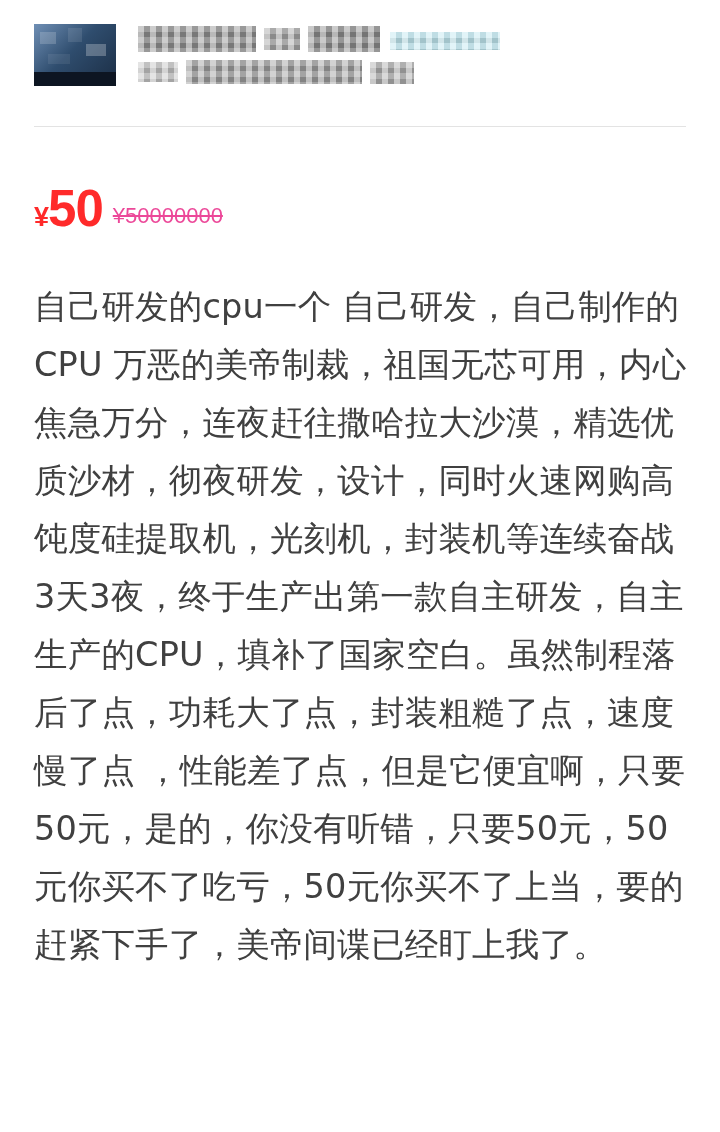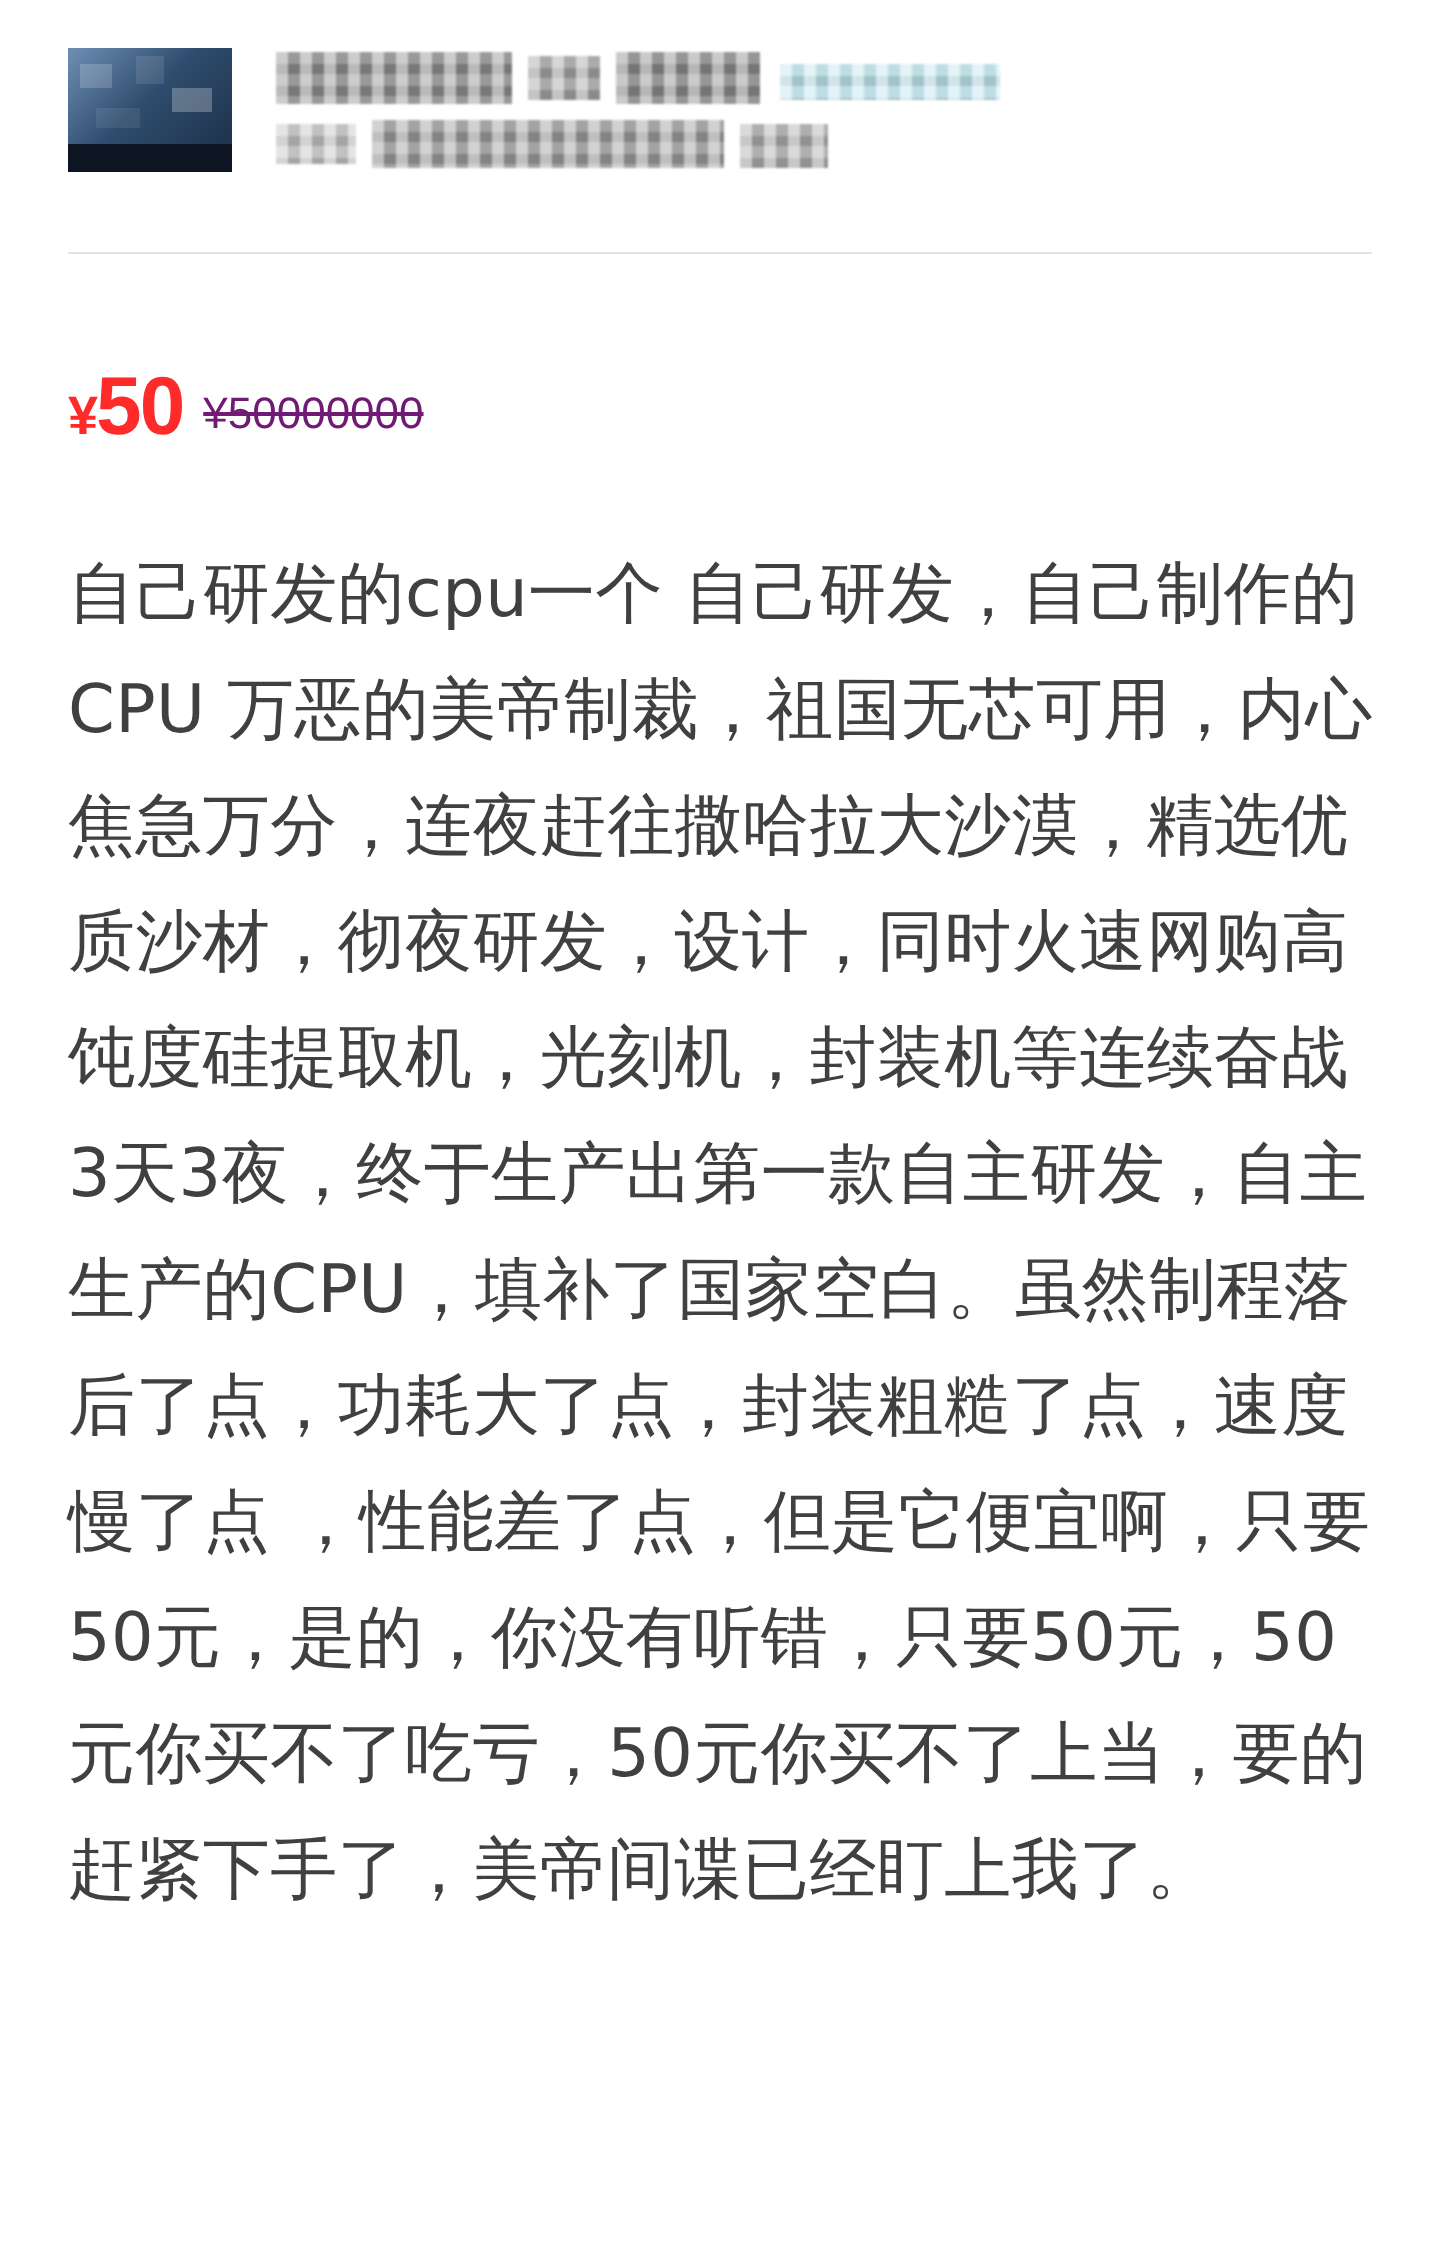--- a/index.html
+++ b/index.html
@@ -97,27 +97,27 @@
   }
   .price-symbol {
     color: #ff2a2a;
     font-size: 27px;
     font-weight: bold;
     line-height: 1;
     letter-spacing: -1px;
   }
   .price-main {
     color: #ff2a2a;
-    font-size: 41px;
+    font-size: 51px;
     font-weight: bold;
     line-height: 1;
     letter-spacing: -1px;
   }
   .price-old {
-    color: #701a75;
+    color: #ec4899;
     font-size: 22px;
     margin-left: 10px;
     text-decoration: line-through;
     position: relative;
     top: -3px;
     text-align: center;
   }
 
   
   .description {

